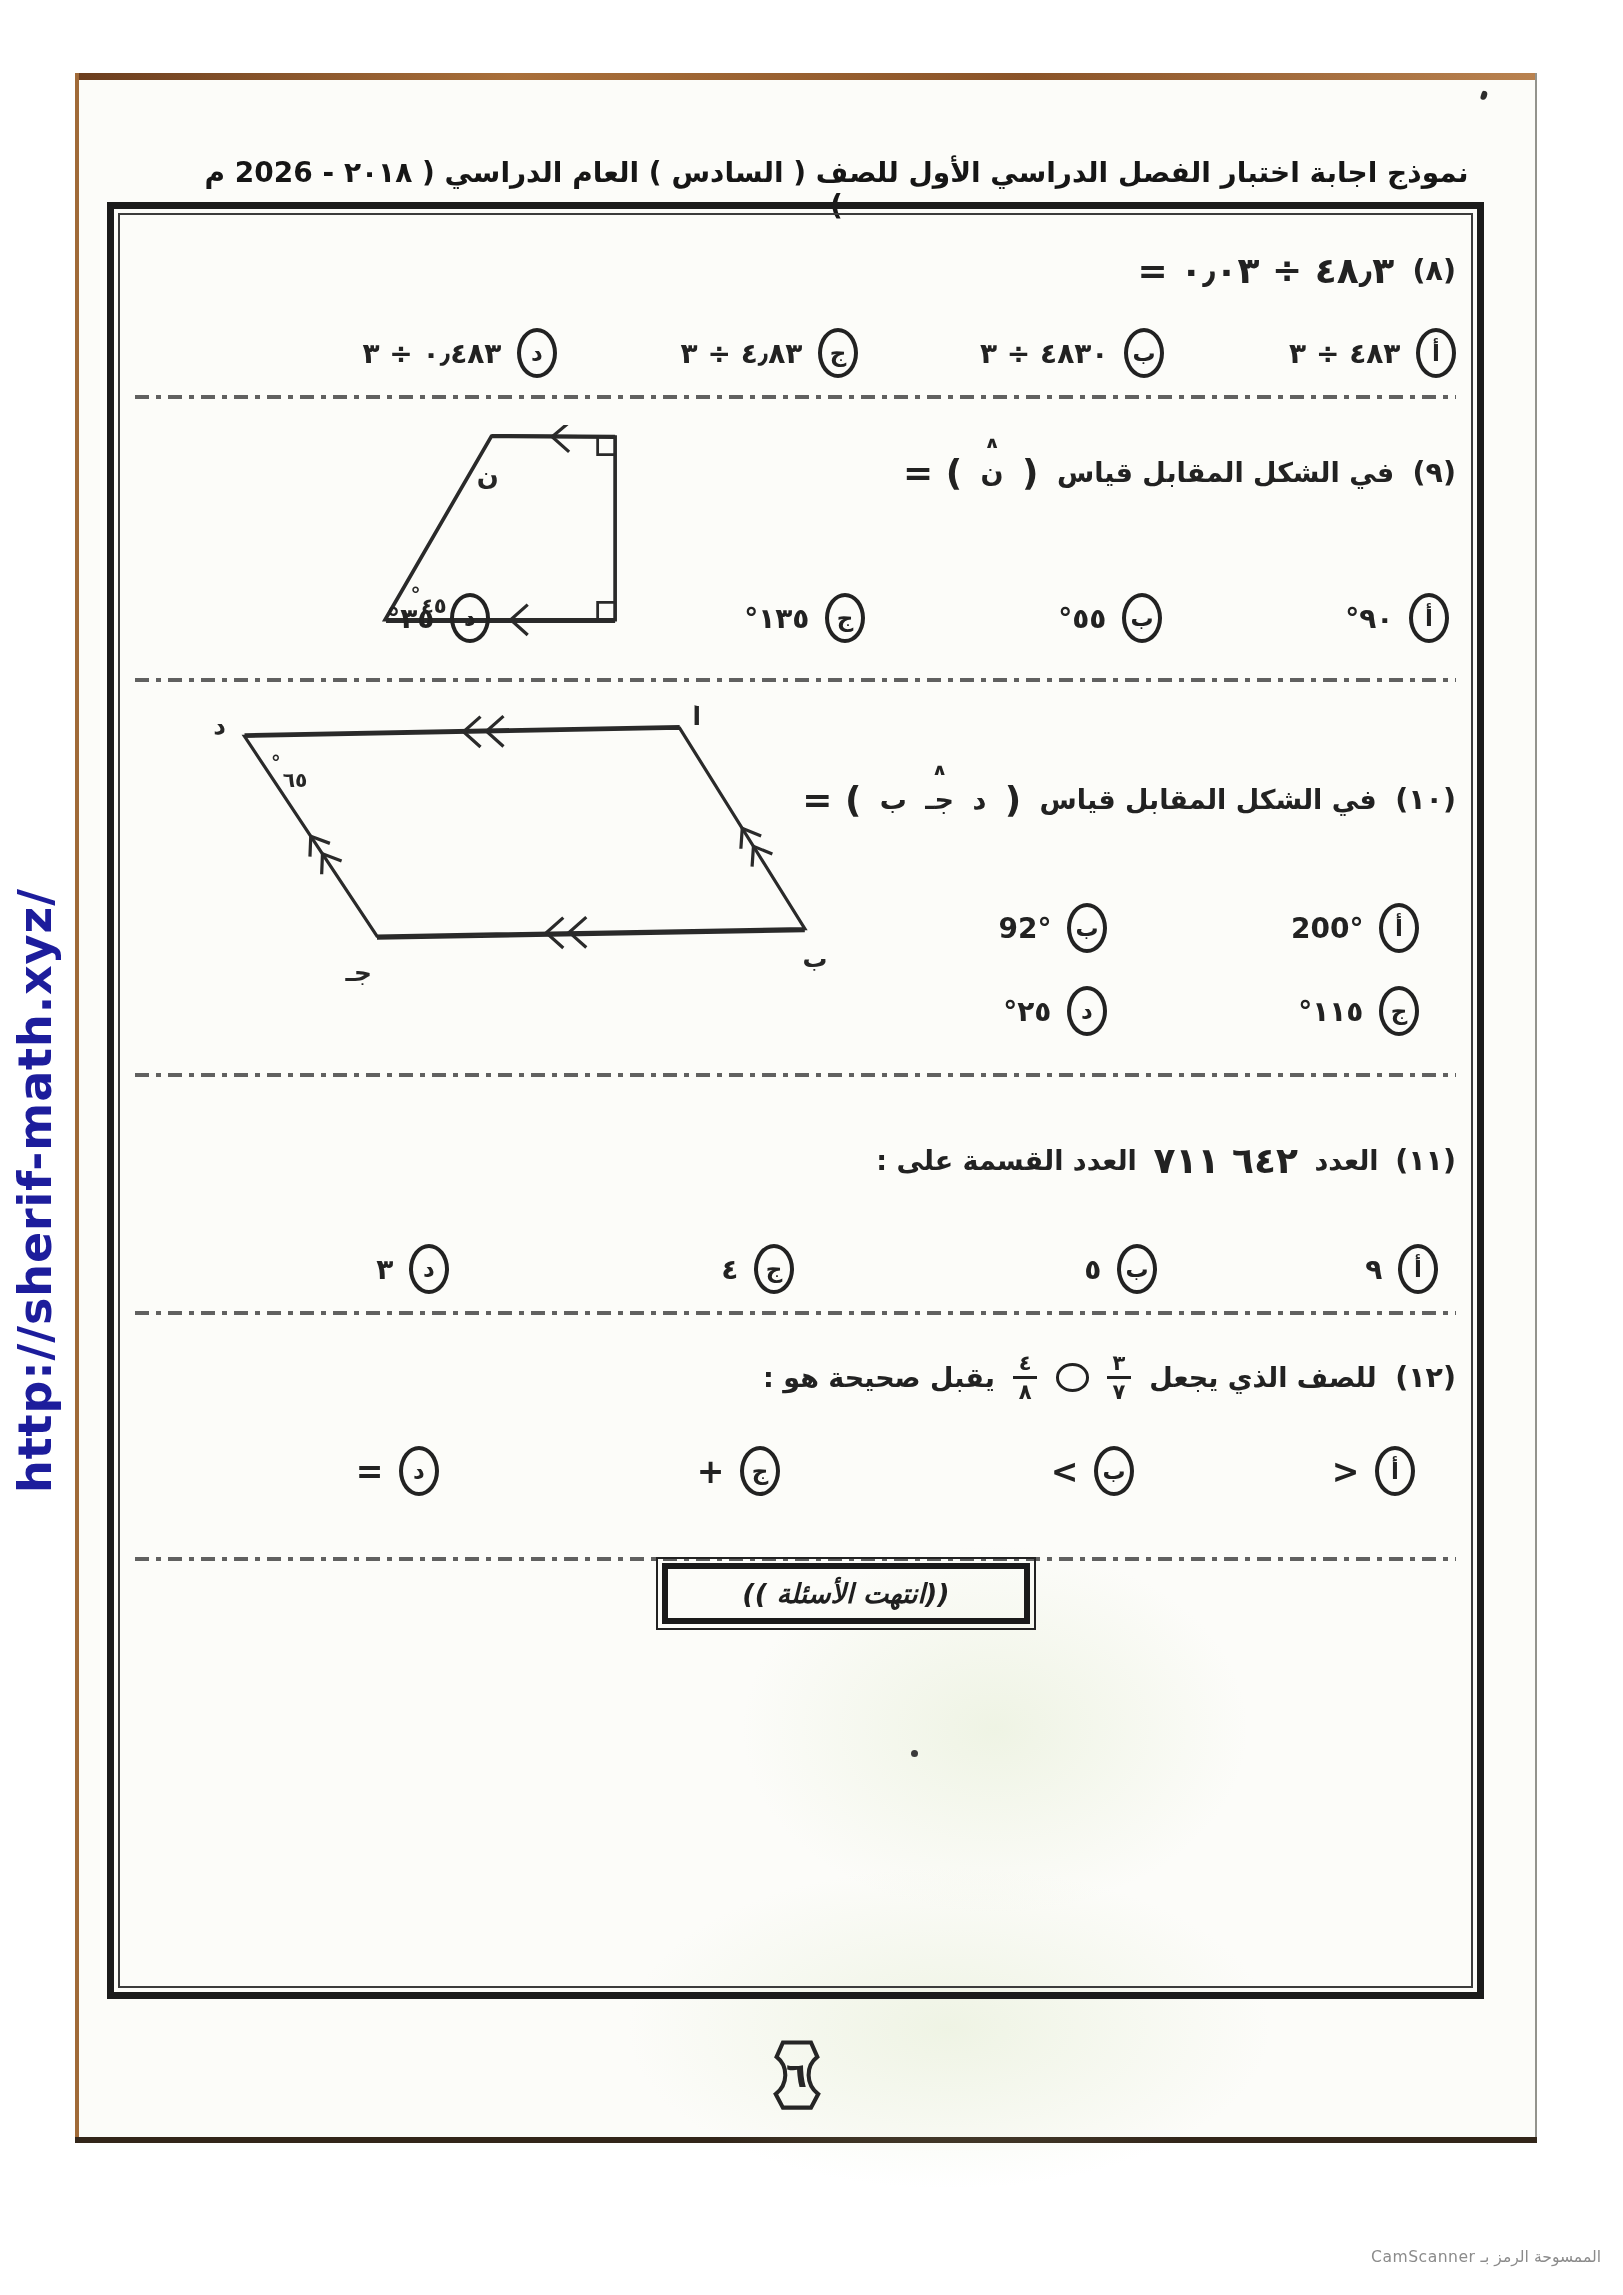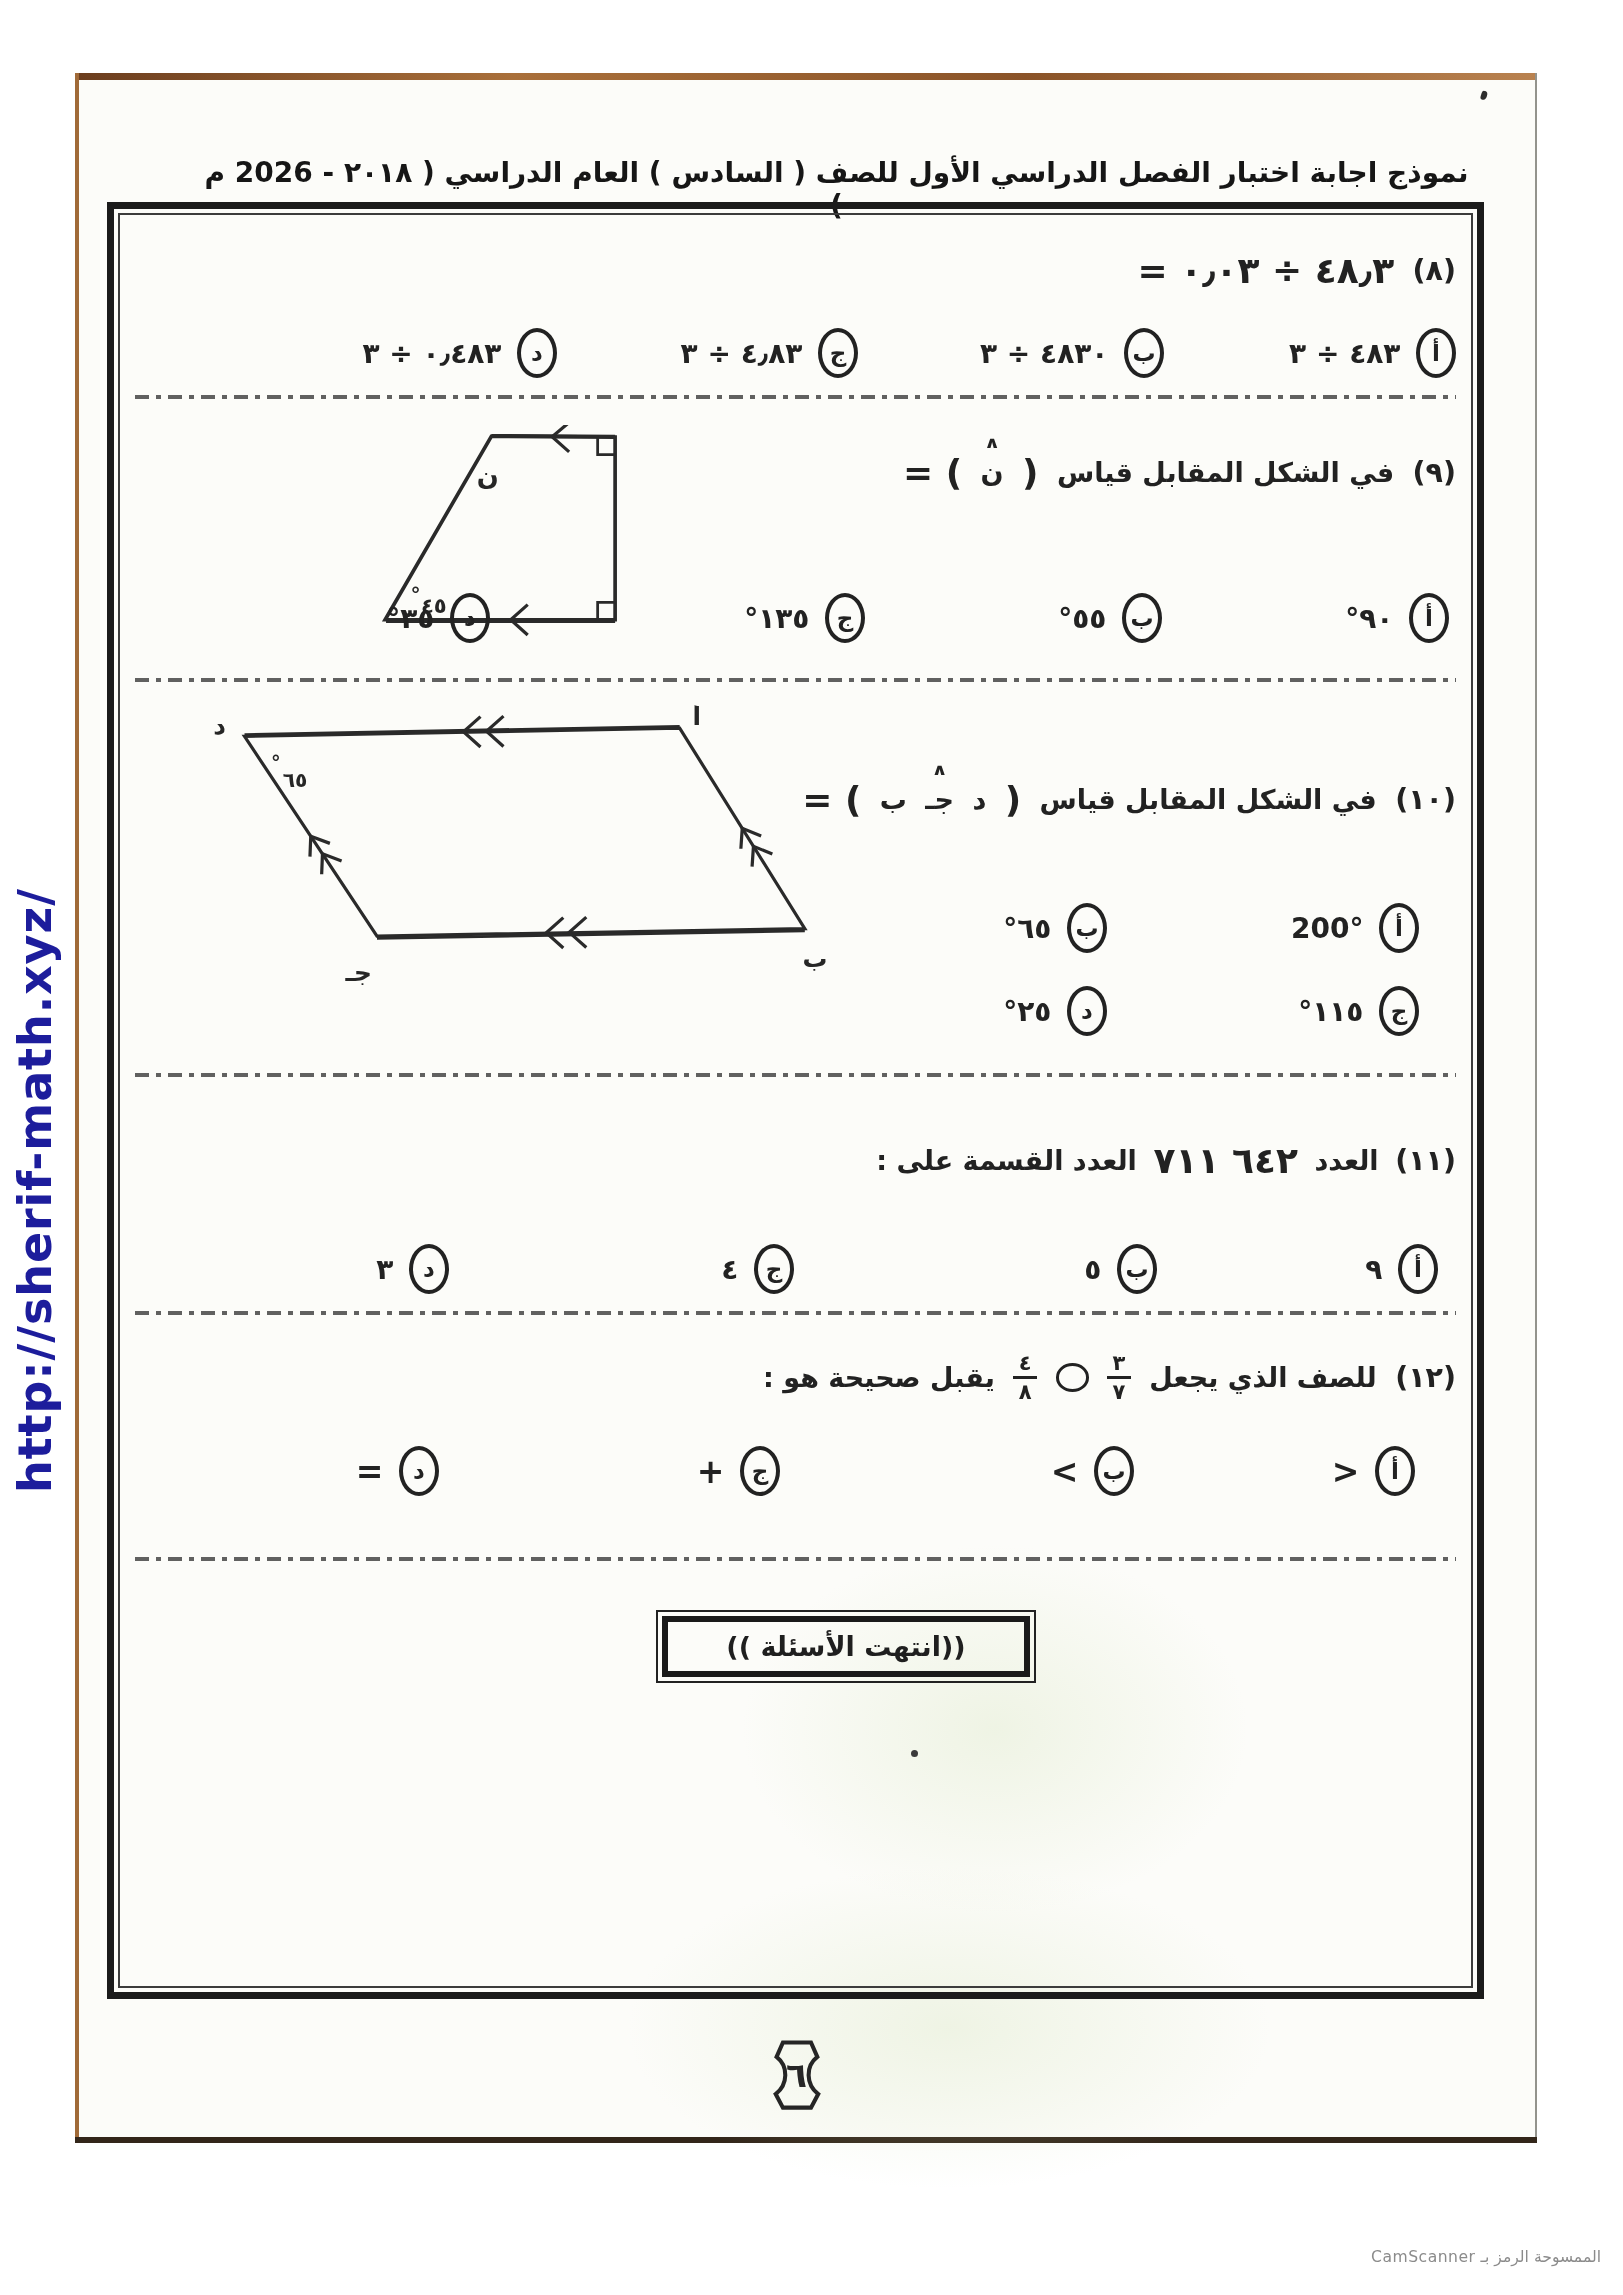--- a/index.html
+++ b/index.html
@@ -52,22 +52,22 @@
 
   .sep { position:absolute; left:21px; right:21px; height:3.7px; opacity:.85;
          background:repeating-linear-gradient(90deg,#454545 0 14px,transparent 14px 21px,
                     #454545 21px 26px,transparent 26px 33px); }
 
   .frac { display:inline-flex; flex-direction:column; align-items:center;
           font-size:21px; font-weight:700; line-height:1.05; }
   .fbar { width:24px; height:2.8px; background:#222; margin:2.3px 0; }
   .qcircle { width:33px; height:28.5px; border:3.2px solid #222; border-radius:50%; flex:0 0 auto; }
 
-  .endbox { position:absolute; left:542px; top:1401px; width:380px; height:73px;
-            border:2.3px solid #222; padding:4.1px; }
+  .endbox { position:absolute; left:542px; top:1348px; width:380px; height:73px;
+            border:2.3px solid #222; padding:4.1px;font-style:italic; }
   .endbox-inner { width:100%; height:100%; border:6px solid #1a1a1a; display:flex;
                   align-items:center; justify-content:center; direction:rtl;
                   font-size:27px; font-weight:700; }
 
   .dot-under { position:absolute; left:797px; top:1541px; width:7px; height:7px;
                border-radius:50%; background:#3a3a3a; }
   .stray-mark { position:absolute; left:1481px; top:91px; width:6.4px; height:9.2px;
                 border-radius:40% 60% 60% 40%; background:#2e2e2e; transform:rotate(18deg); }
 
   svg text { font-family:"DejaVu Sans","Liberation Sans",sans-serif; font-weight:700; fill:#262626; }
@@ -224,21 +224,21 @@
   <div class="opt" style="top:694px; right:58px;">
     <span class="circ">
         <span>أ</span>
       </span>
     <span class="optval">200°</span>
   </div>
   <div class="opt" style="top:694px; right:370px;">
     <span class="circ">
         <span>ب</span>
       </span>
-    <span class="optval">٦٥°</span>
+    <span class="optval">92°</span>
   </div>
   <div class="opt" style="top:777px; right:58px;">
     <span class="circ">
         <span>ج</span>
       </span>
     <span class="optval">١١٥°</span>
   </div>
   <div class="opt" style="top:777px; right:370px;">
     <span class="circ">
         <span>د</span>

